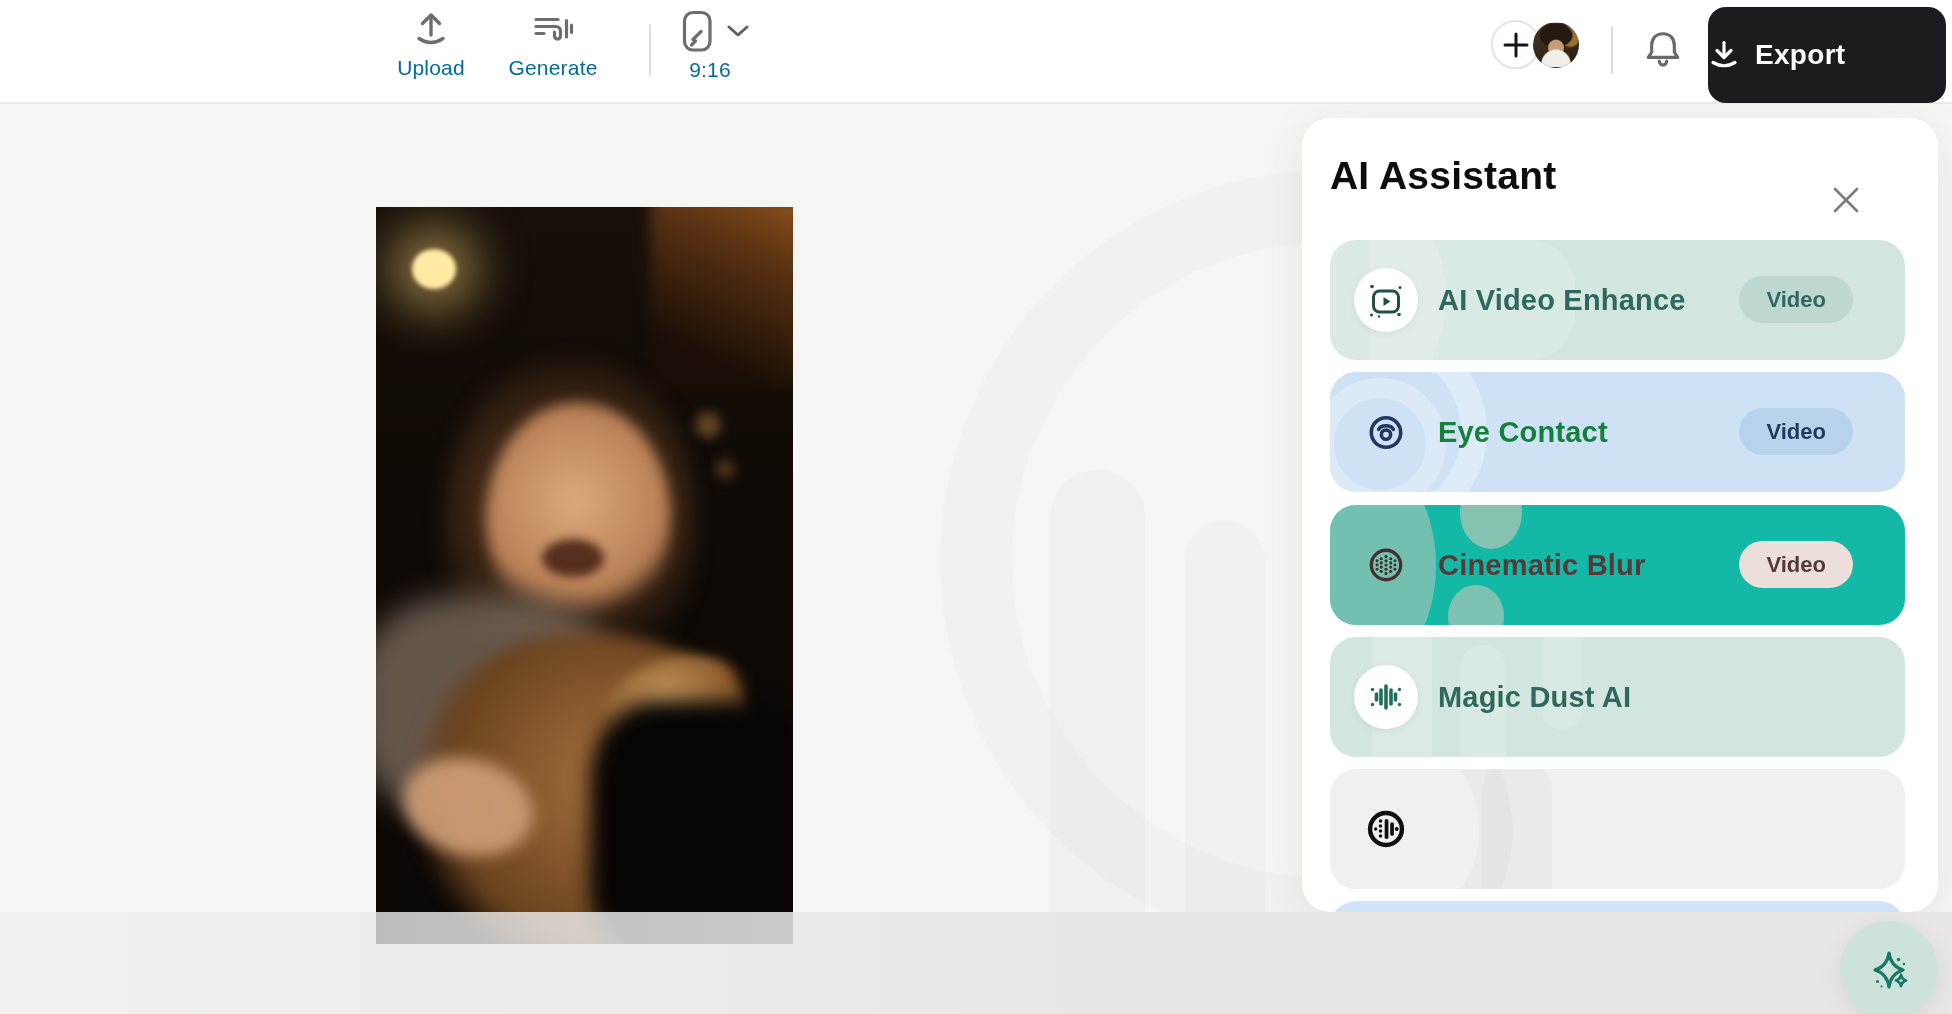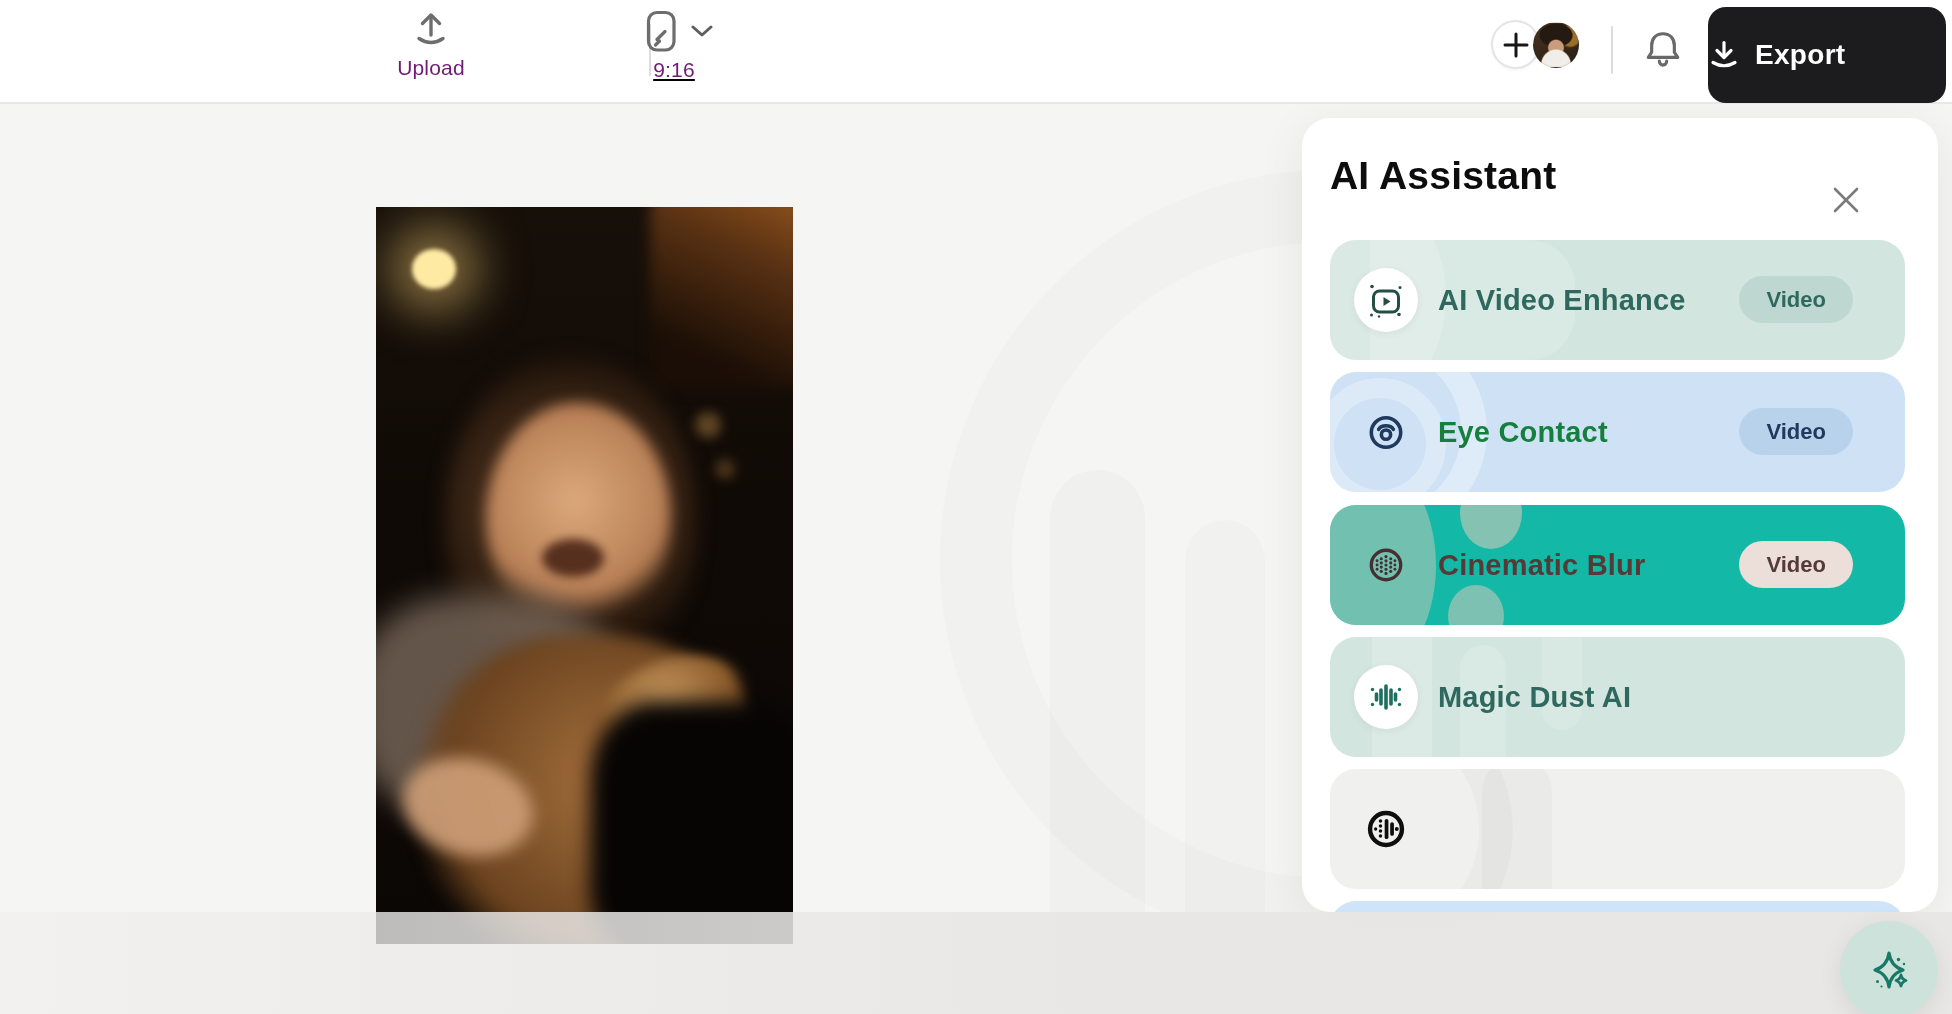--- a/index.html
+++ b/index.html
@@ -19,24 +19,24 @@
     background:rgba(0,0,0,0.018); }
   .wm-bar2 { left:1185px; top:520px; width:80px; height:520px; border-radius:70px;
     background:rgba(0,0,0,0.015); }
 
   
   .topbar { left:0; top:0; width:1952px; height:104px; background:#ffffff;
     border-bottom:2px solid #e8e8e6; z-index:5; }
   .tb-group { position:absolute; top:6px; width:116px; display:flex; flex-direction:column;
     align-items:center; cursor:pointer; }
   .tb-group svg { display:block; }
-  .tb-label { margin-top:2px; font-size:21px; color:#701a75; letter-spacing:.2px; }
+  .tb-label { margin-top:2px; font-size:21px; color:#0369a1; letter-spacing:.2px; }
   .g-upload { left:373px; }
   .g-generate { left:495px; }
-  .g-ratio { left:616px;text-decoration:underline; }
+  .g-ratio { left:652px; }
   .ratio-row { display:flex; align-items:center; gap:10px; height:50px; }
   .vdiv { position:absolute; width:2px; background:#dcdcda; border-radius:2px; }
   .vdiv1 { left:649px; top:24px; height:52px; }
   .vdiv2 { left:1611px; top:26px; height:48px; }
 
   .plus-btn { left:1491px; top:20px; width:49px; height:49px; border-radius:50%;
     background:#fff; border:2px solid #e4e4e2; z-index:6; display:flex; align-items:center;
     justify-content:center; cursor:pointer; box-shadow:0 1px 3px rgba(0,0,0,0.05); }
   .avatar { left:1533px; top:22px; width:46px; height:46px; border-radius:50%; z-index:7;
     cursor:pointer; border:1px solid rgba(0,0,0,0.10); overflow:hidden;
@@ -164,20 +164,33 @@
     <svg width="46" height="48" viewBox="0 0 46 46">
       <g fill="none" stroke="#6d6d6d" stroke-width="3.4" stroke-linecap="round" stroke-linejoin="round">
         <path d="M23 28 V9"></path>
           <path d="M14.5 16.5 L23 8 L31.5 16.5"></path>
         <path d="M11 31.5 Q23 39.5 35 31.5"></path>
       </g>
     </svg>
     <div class="tb-label">Upload</div>
   </div>
 
+  <div class="tb-group g-generate">
+    <svg width="48" height="48" viewBox="0 0 48 46">
+      <g fill="none" stroke="#6d6d6d" stroke-width="3.2" stroke-linecap="round" stroke-linejoin="round">
+        <path d="M7 12.5 H29"></path>
+          <path d="M7 19.5 H21"></path>
+          <path d="M7 26.5 H15"></path>
+        <path d="M21 19.5 h5.5 c3.5 0 5 2 5 5 v3.5 c0 5.5 -6 5.5 -6 0 v-3"></path>
+        <path d="M37.5 13.5 V30"></path>
+          <path d="M42.5 18 V25.5"></path>
+      </g>
+    </svg>
+    <div class="tb-label">Generate</div>
+  </div>
 
   <div class="vdiv vdiv1"></div>
 
   <div class="tb-group g-ratio">
     <div class="ratio-row">
       <svg width="46" height="48" viewBox="0 0 46 46">
         <g fill="none" stroke="#6d6d6d" stroke-width="3.2" stroke-linecap="round">
           <rect x="13.5" y="4.5" width="25.5" height="37.5" rx="8.5"></rect>
           <path d="M22 31.5 L30 23.5"></path>
             <path d="M20.5 37 L24.5 33"></path>

